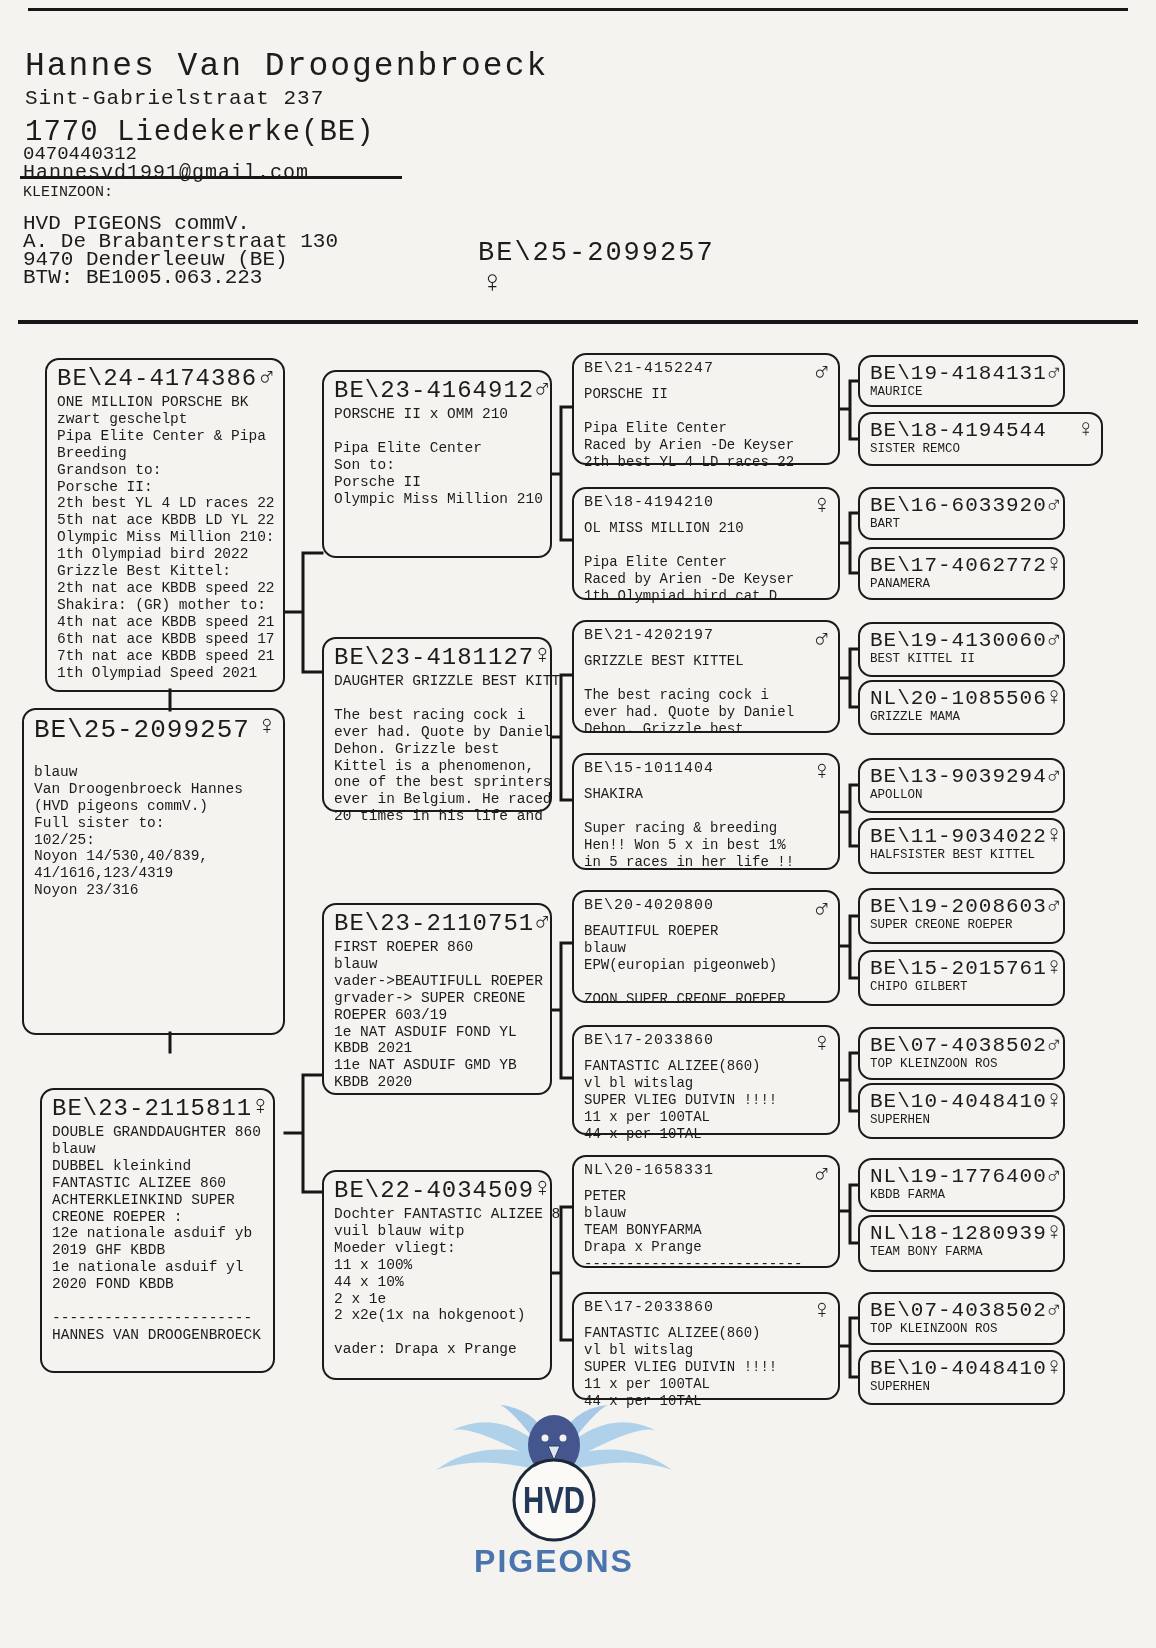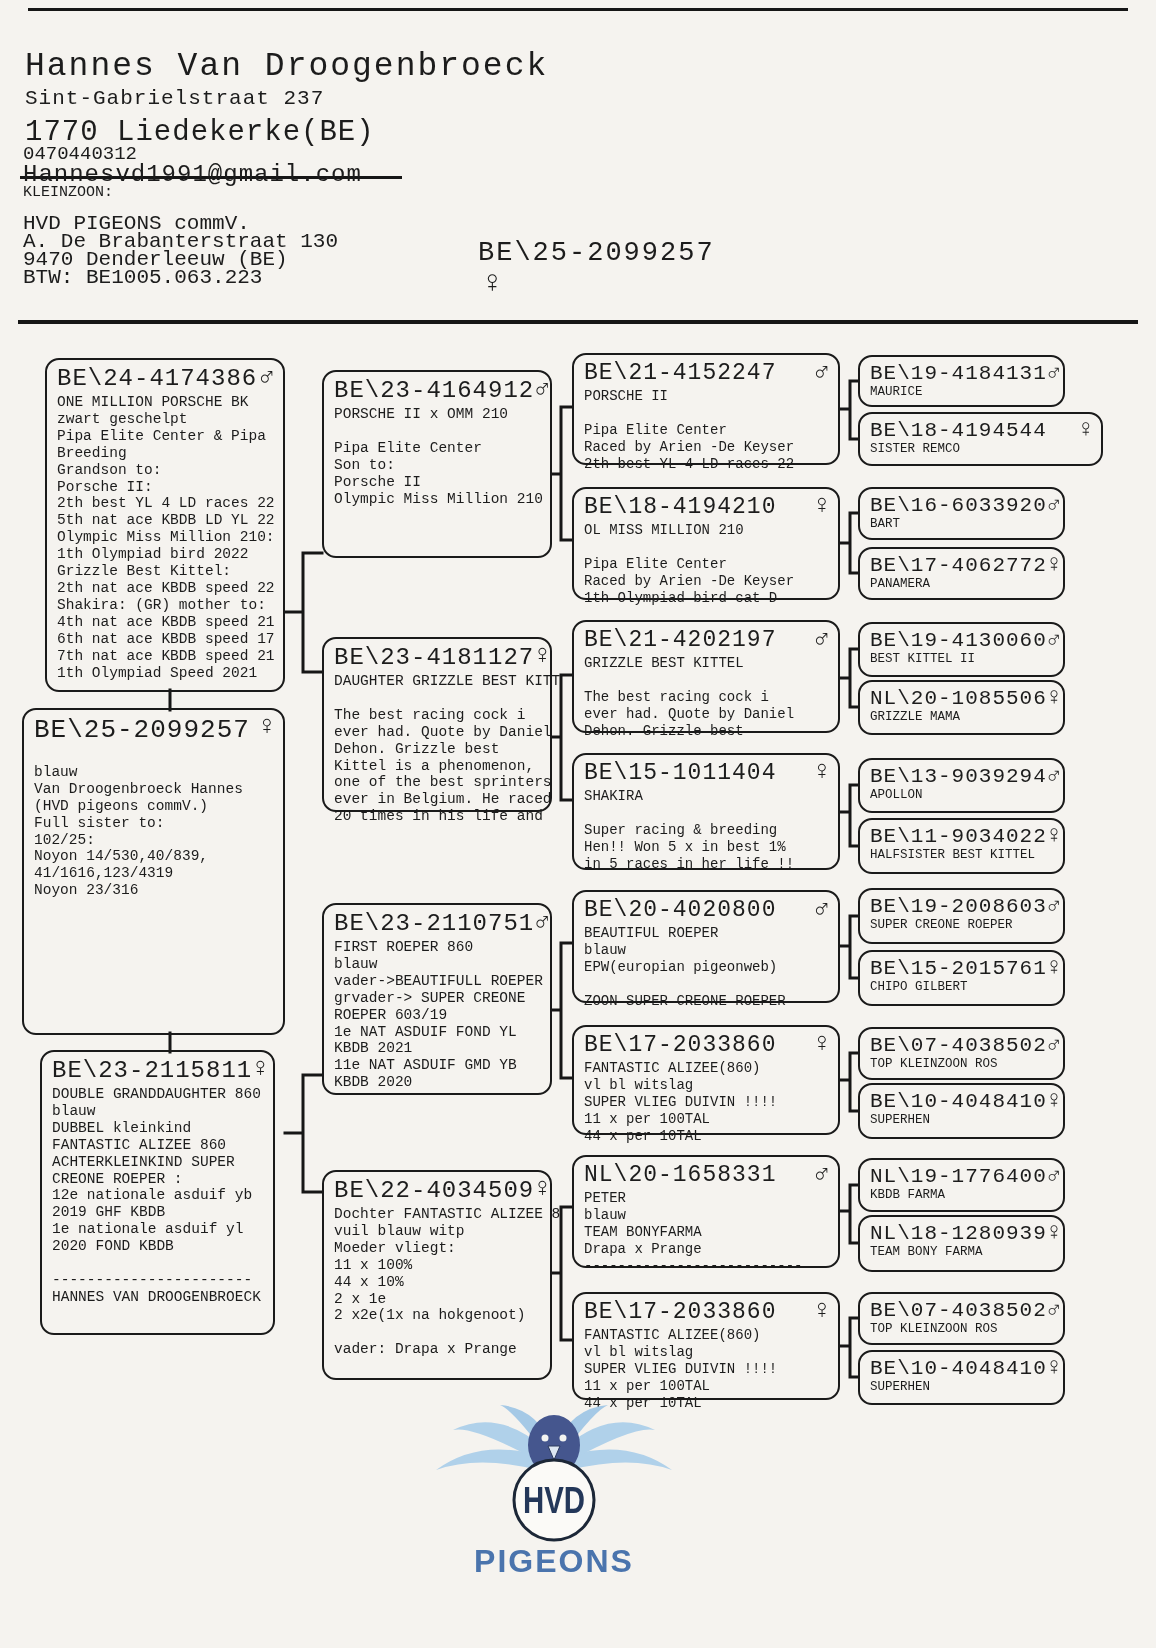--- a/index.html
+++ b/index.html
@@ -5,35 +5,35 @@
   html,body{margin:0;padding:0;background:#e8e6e2;}
   .page{position:relative;width:1156px;height:1648px;background:#f5f3ef;overflow:hidden;
         font-family:"Liberation Mono","DejaVu Sans Mono",monospace;color:#1c1c1c;}
   .abs{position:absolute;}
   .rule{position:absolute;background:#161616;}
   
   .owner-name{left:25px;top:48px;font-size:33px;letter-spacing:2px;white-space:nowrap;}
   .addr1{left:25px;top:87px;font-size:21px;letter-spacing:1px;white-space:nowrap;}
   .addr2{left:25px;top:116px;font-size:29px;letter-spacing:1px;white-space:nowrap;}
   .phone{left:23px;top:143px;font-size:19px;}
-  .email{left:23px;top:161px;font-size:24px;letter-spacing:1px;}
+  .email{left:23px;top:161px;font-size:20px;letter-spacing:1px;}
   .breeding{left:23px;top:184px;font-size:15px;}
   .company{left:23px;top:215px;font-size:21px;line-height:18px;white-space:pre;}
   .subject-ring{left:478px;top:238px;font-size:27px;letter-spacing:2px;white-space:nowrap;}
   .subject-sex{left:483px;top:266px;font-size:31px;font-weight:bold;}
   
   .pbox{position:absolute;border:2.5px solid #1a1a1a;border-radius:14px;
         padding:5px 8px 4px 10px;box-sizing:border-box;background:transparent;}
   .ring-row{display:flex;justify-content:space-between;align-items:flex-start;}
   .ring{font-size:24px;letter-spacing:1px;white-space:nowrap;}
   .sex{font-size:27px;font-weight:bold;line-height:0.9;}
   .lines{font-size:14.5px;line-height:16.9px;white-space:pre;margin-top:2px;overflow:visible;}
   .lines div{min-height:16.9px;}
   .pbox.subject .ring{font-size:26px;}
-  .pbox.g3 .ring{font-size:23px;}
+  .pbox.g3 .ring{font-size:15px;}
   .pbox.g3 .lines{font-size:14px;line-height:16.2px;}
   .pbox.g4 .ring{font-size:21px;}
   .pbox.g4 .sex{font-size:24px;}
   .pbox.g4 .lines{font-size:12.5px;line-height:14px;margin-top:0;}
   svg text{font-family:"Liberation Sans","DejaVu Sans",sans-serif;}
 </style>
 </head>
 <body>
 
 <div class="page">
@@ -80,21 +80,21 @@
   </div>
 
   <div class="pbox subject" style="left:22px;top:708px;width:263px;height:327px;">
     <div class="ring-row">
       <span class="ring">BE\25-2099257</span>
       <span class="sex">♀</span>
     </div>
     <div class="lines"><div>&nbsp;</div><div>blauw</div><div>Van Droogenbroeck Hannes</div><div>(HVD pigeons commV.)</div><div>Full sister to:</div><div>102/25:</div><div>Noyon 14/530,40/839,</div><div>41/1616,123/4319</div><div>Noyon 23/316</div></div>
   </div>
 
-  <div class="pbox" style="left:40px;top:1050px;width:235px;height:285px;">
+  <div class="pbox" style="left:40px;top:1088px;width:235px;height:285px;">
     <div class="ring-row">
       <span class="ring">BE\23-2115811</span>
       <span class="sex">♀</span>
     </div>
     <div class="lines"><div>DOUBLE GRANDDAUGHTER 860</div><div>blauw</div><div>DUBBEL kleinkind</div><div>FANTASTIC ALIZEE 860</div><div>ACHTERKLEINKIND SUPER</div><div>CREONE ROEPER :</div><div>12e nationale asduif yb</div><div>2019 GHF KBDB</div><div>1e nationale asduif yl</div><div>2020 FOND KBDB</div><div>&nbsp;</div><div>-----------------------</div><div>HANNES VAN DROOGENBROECK</div></div>
   </div>
 
   <div class="pbox" style="left:322px;top:370px;width:230px;height:188px;">
     <div class="ring-row">
       <span class="ring">BE\23-4164912</span>

